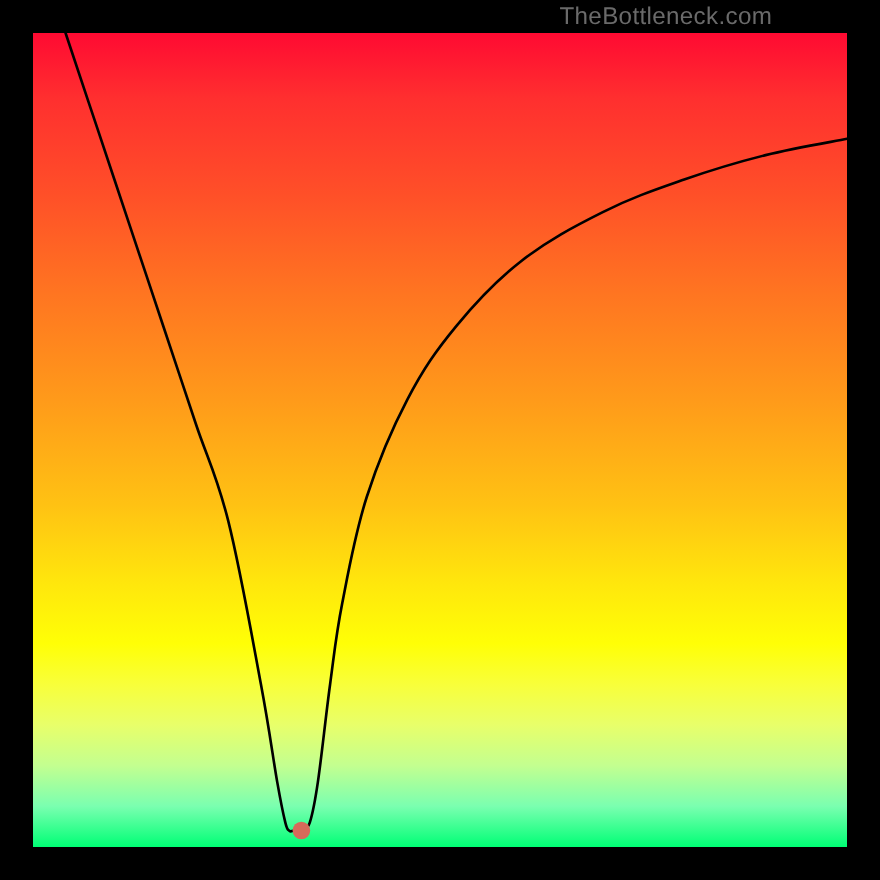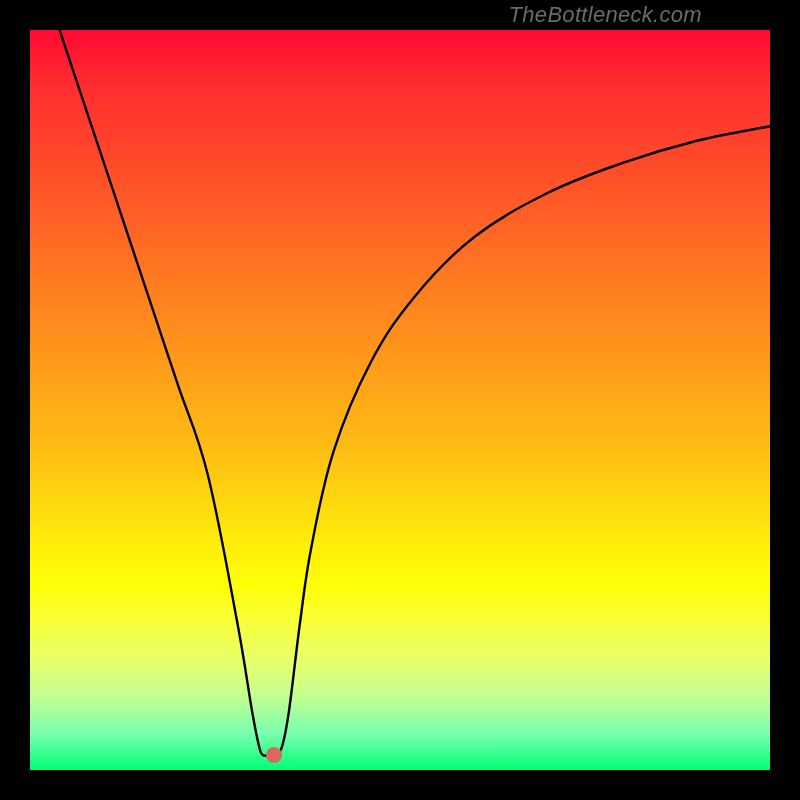--- a/index.html
+++ b/index.html
@@ -9,21 +9,20 @@
     height: 800px;
     background: #000;
     font-family: Arial, Helvetica, sans-serif;
     overflow: hidden;
   }
   .frame {
     position: relative;
     width: 720px;
     height: 800px;
     background: #000;
-    font-style: italic;
   }
   .watermark {
     position: absolute;
     top: 2px;
     right: 18px;
     color: #6a6a6a;
     font-size: 22px;
     font-weight: 500;
     letter-spacing: 0.3px;
     z-index: 5;

